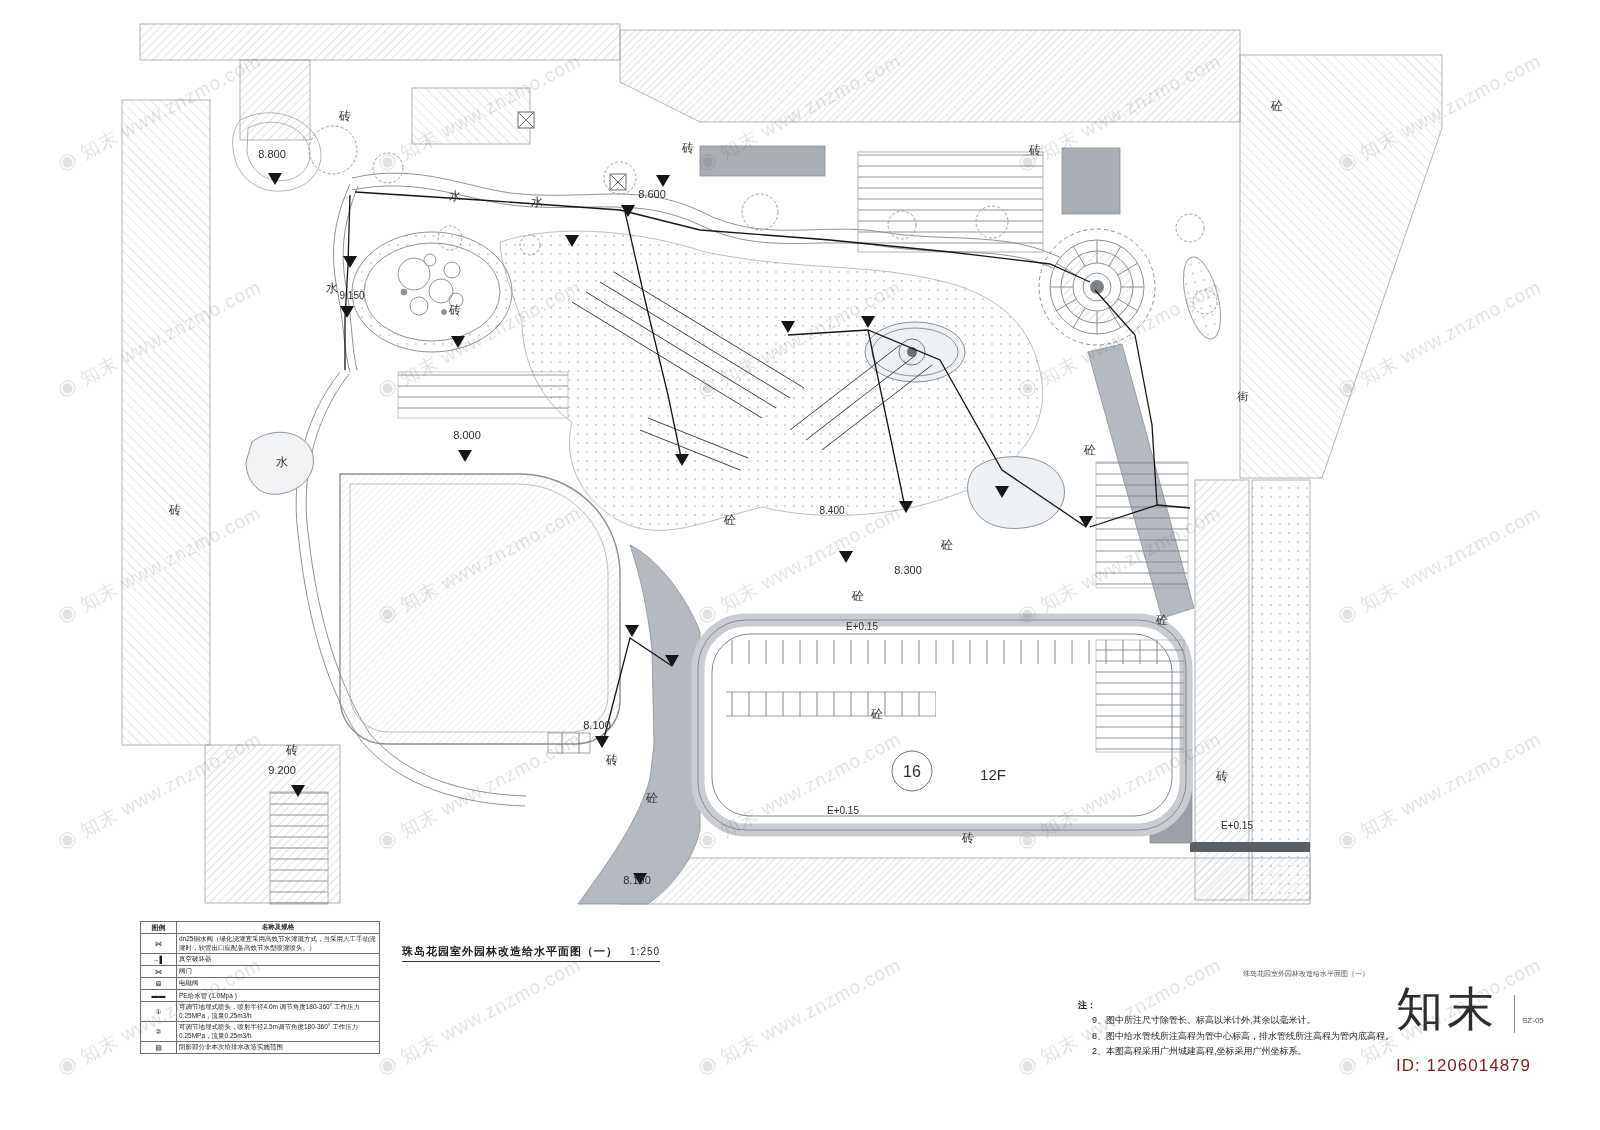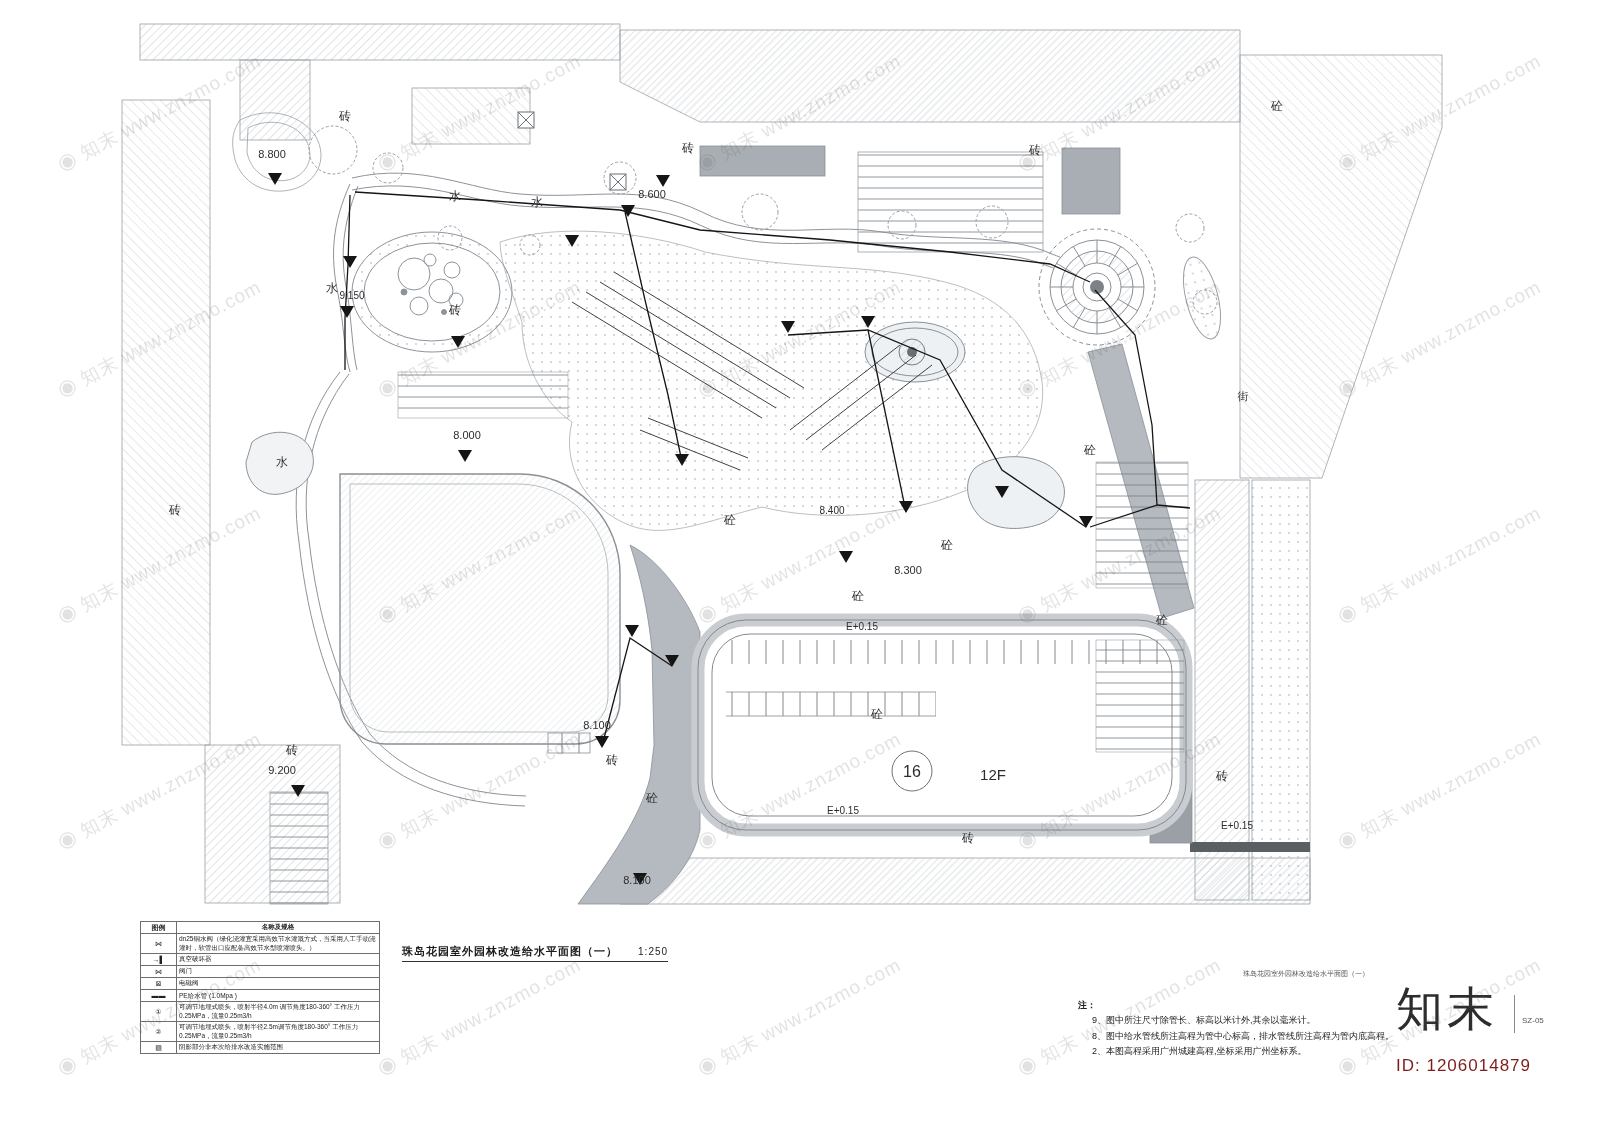--- a/index.html
+++ b/index.html
@@ -14,21 +14,21 @@
   .wm { transform:rotate(-28deg); white-space:nowrap; font-size:19px; color:#5a5a5a; opacity:0.17; letter-spacing:1px; }
   .wm-g { font-style:normal; margin-right:6px; font-size:21px; }
 
   
   .legend { position:absolute; left:140px; top:921px; width:240px; border-collapse:collapse; z-index:10; background:#fff; }
   .legend td { border:1px solid #6e6e6e; font-size:6.5px; color:#222; padding:1px 2px; line-height:1.3; vertical-align:middle; }
   .legend td.sym { width:36px; text-align:center; font-size:7px; }
   .legend td.hd { text-align:center; font-weight:bold; }
 
   .plan-title { position:absolute; left:402px; top:944px; z-index:10; font-size:11px; font-weight:bold; color:#1c1c1c; border-bottom:1.5px solid #333; padding-bottom:2px; letter-spacing:1px; }
-  .plan-title .scale { font-weight:normal; margin-left:16px; font-size:10px; }
+  .plan-title .scale { font-weight:normal; margin-left:8px; font-size:10px; }
 
   .notes { position:absolute; left:1078px; top:998px; z-index:10; font-size:9px; color:#222; line-height:1.7; white-space:nowrap; }
   .notes .nlabel { font-weight:bold; }
   .notes .nline { padding-left:14px; }
 
   .tb-caption { position:absolute; left:1243px; top:969px; font-size:7px; color:#555; z-index:10; }
   .brand { position:absolute; left:1396px; top:978px; font-size:47px; font-weight:normal; color:#2d2d2d; letter-spacing:4px; z-index:10; }
   .brand-divider { position:absolute; left:1514px; top:995px; height:38px; border-left:1px solid #8a8a8a; z-index:10; }
   .sheet-no { position:absolute; left:1522px; top:1016px; font-size:8px; color:#555; z-index:10; }
   .asset-id { position:absolute; left:1396px; top:1056px; font-size:17px; color:#7f1d1d; letter-spacing:1px; z-index:10; }

